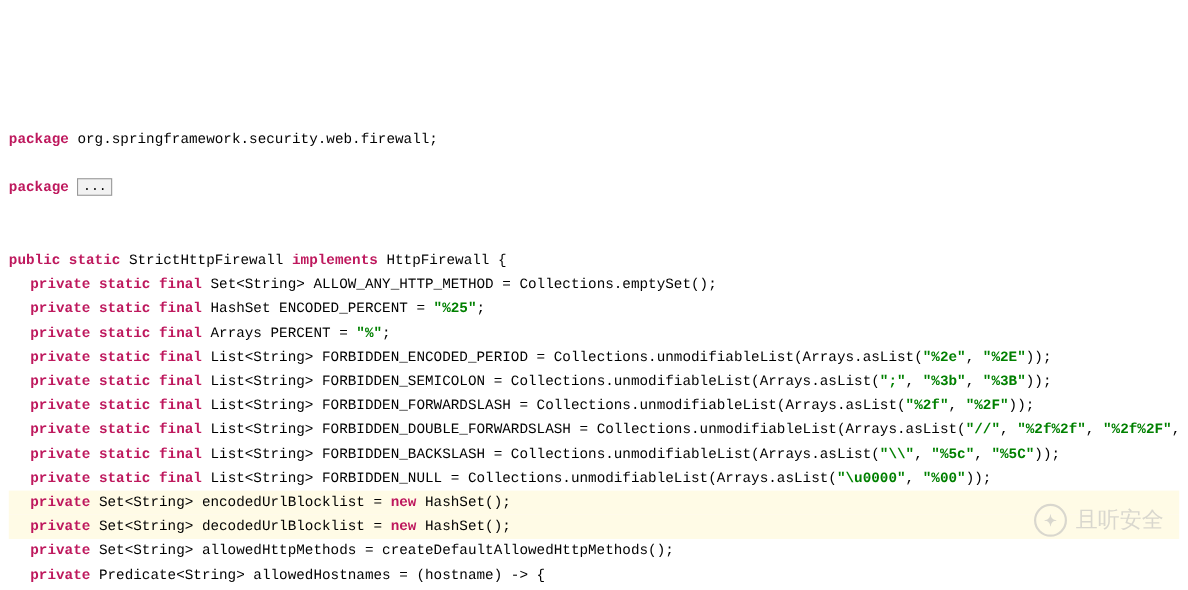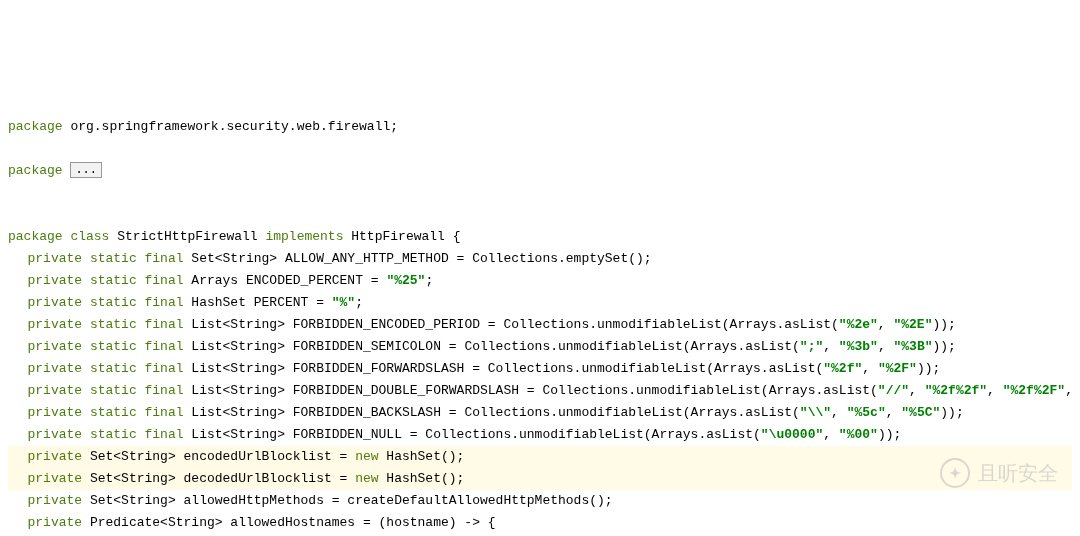--- a/index.html
+++ b/index.html
@@ -7,21 +7,21 @@
     padding: 6px 8px;
     font-family: "Courier New", Consolas, monospace;
     font-size: 13px;
     line-height: 22px;
     background: #ffffff;
     color: #000;
     white-space: pre;
     overflow-x: hidden;
     width: 1064px;
   }
-  .kw   { color: #4d7c0f; font-weight: normal; }
+  .kw   { color: #be185d; font-weight: bold; }
   .str  { color: #008000; font-weight: bold; }   
   .ind1 { display:inline-block; width: 2.5ch; }
   .hl   { background: #fffbe6; display:block; }
   .fold-box {
     display:inline-block; border:1px solid #999;
     background:#f2f2f2; padding:0 4px; line-height:14px;
     font-size:12px; vertical-align:1px;
   }
   .watermark {
     position:absolute; right:22px; top:458px;
@@ -39,24 +39,24 @@
 <body>
 
 
 
 <div>
 <span><span class="kw">package</span><span> org.springframework.security.web.firewall;</span></span>
 <span> </span>
 <span><span class="kw">package</span> <span class="fold-box">...</span></span>
 <span> </span>
 <span> </span>
-<span><span class="kw">package class</span><span> StrictHttpFirewall </span><span class="kw">implements</span><span> HttpFirewall {</span></span>
+<span><span class="kw">public static</span><span> StrictHttpFirewall </span><span class="kw">implements</span><span> HttpFirewall {</span></span>
 <span><span class="ind1"></span><span class="kw">private static final</span><span> Set&lt;String&gt; ALLOW_ANY_HTTP_METHOD = Collections.emptySet();</span></span>
-<span><span class="ind1"></span><span class="kw">private static final</span><span> Arrays ENCODED_PERCENT = </span><span class="str">"%25"</span><span>;</span></span>
-<span><span class="ind1"></span><span class="kw">private static final</span><span> HashSet PERCENT = </span><span class="str">"%"</span><span>;</span></span>
+<span><span class="ind1"></span><span class="kw">private static final</span><span> HashSet ENCODED_PERCENT = </span><span class="str">"%25"</span><span>;</span></span>
+<span><span class="ind1"></span><span class="kw">private static final</span><span> Arrays PERCENT = </span><span class="str">"%"</span><span>;</span></span>
 <span><span class="ind1"></span><span class="kw">private static final</span><span> List&lt;String&gt; FORBIDDEN_ENCODED_PERIOD = Collections.unmodifiableList(Arrays.asList(</span><span class="str">"%2e"</span><span>, </span><span class="str">"%2E"</span><span>));</span></span>
 <span><span class="ind1"></span><span class="kw">private static final</span><span> List&lt;String&gt; FORBIDDEN_SEMICOLON = Collections.unmodifiableList(Arrays.asList(</span><span class="str">";"</span><span>, </span><span class="str">"%3b"</span><span>, </span><span class="str">"%3B"</span><span>));</span></span>
 <span><span class="ind1"></span><span class="kw">private static final</span><span> List&lt;String&gt; FORBIDDEN_FORWARDSLASH = Collections.unmodifiableList(Arrays.asList(</span><span class="str">"%2f"</span><span>, </span><span class="str">"%2F"</span><span>));</span></span>
 <span><span class="ind1"></span><span class="kw">private static final</span><span> List&lt;String&gt; FORBIDDEN_DOUBLE_FORWARDSLASH = Collections.unmodifiableList(Arrays.asList(</span><span class="str">"//"</span><span>, </span><span class="str">"%2f%2f"</span><span>, </span><span class="str">"%2f%2F"</span><span>, </span></span>
 <span><span class="ind1"></span><span class="kw">private static final</span><span> List&lt;String&gt; FORBIDDEN_BACKSLASH = Collections.unmodifiableList(Arrays.asList(</span><span class="str">"\\"</span><span>, </span><span class="str">"%5c"</span><span>, </span><span class="str">"%5C"</span><span>));</span></span>
 <span><span class="ind1"></span><span class="kw">private static final</span><span> List&lt;String&gt; FORBIDDEN_NULL = Collections.unmodifiableList(Arrays.asList(</span><span class="str">"\u0000"</span><span>, </span><span class="str">"%00"</span><span>));</span></span>
 <span class="hl"><span class="ind1"></span><span class="kw">private</span><span> Set&lt;String&gt; encodedUrlBlocklist = </span><span class="kw">new</span><span> HashSet</span><span>();</span></span><span class="hl"><span class="ind1"></span><span class="kw">private</span><span> Set&lt;String&gt; decodedUrlBlocklist = </span><span class="kw">new</span><span> HashSet</span><span>();</span></span><span><span class="ind1"></span><span class="kw">private</span><span> Set&lt;String&gt; allowedHttpMethods = createDefaultAllowedHttpMethods();</span></span>
 <span><span class="ind1"></span><span class="kw">private</span><span> Predicate&lt;String&gt; allowedHostnames = (hostname) -&gt; {</span></span>
 
 

